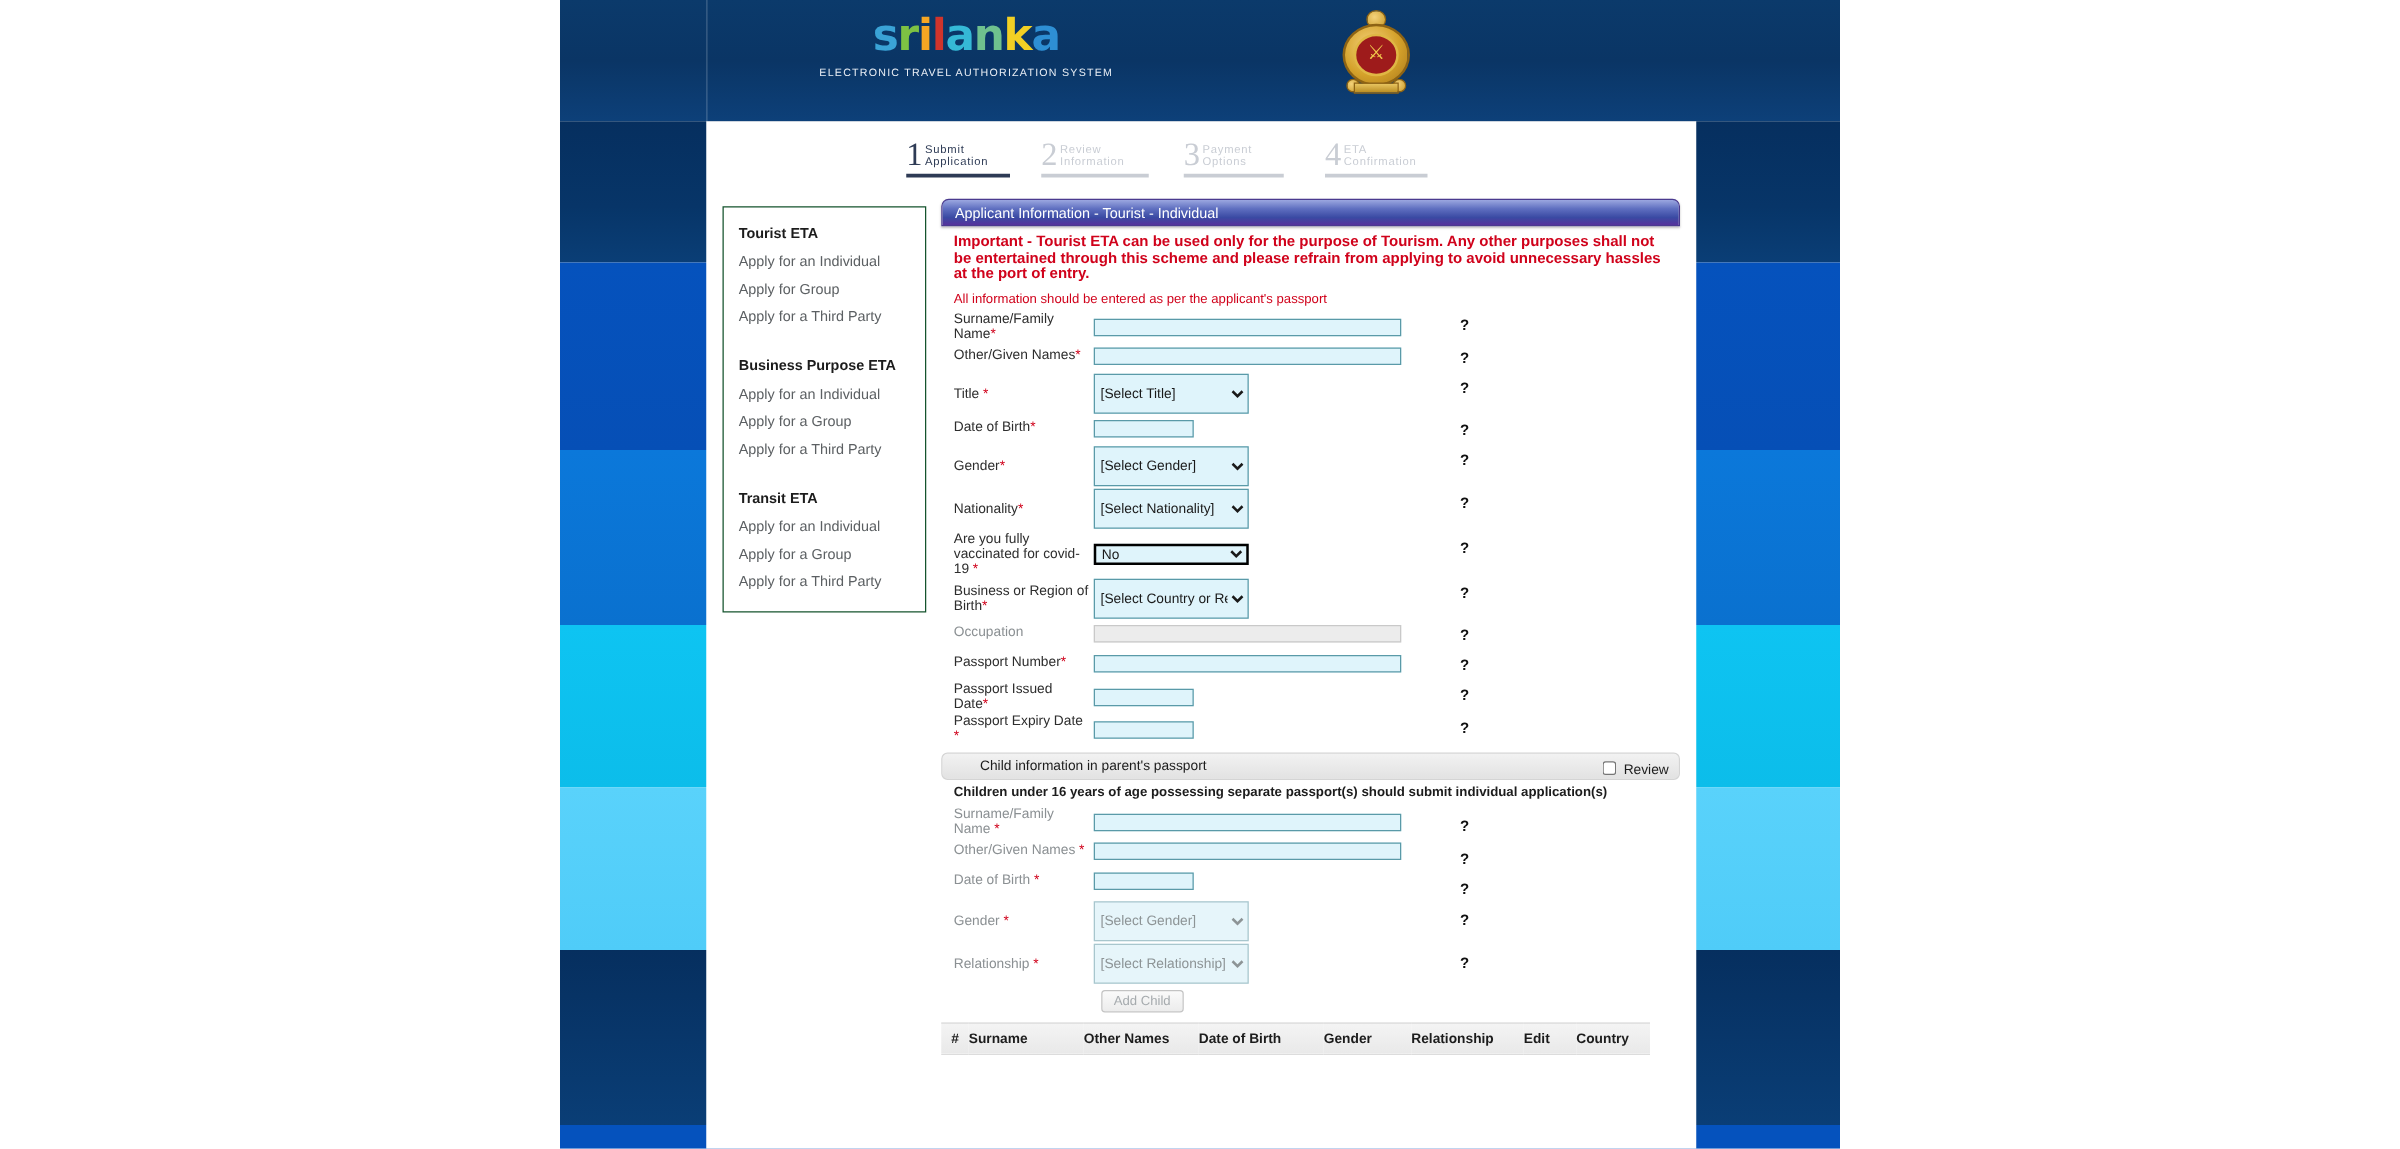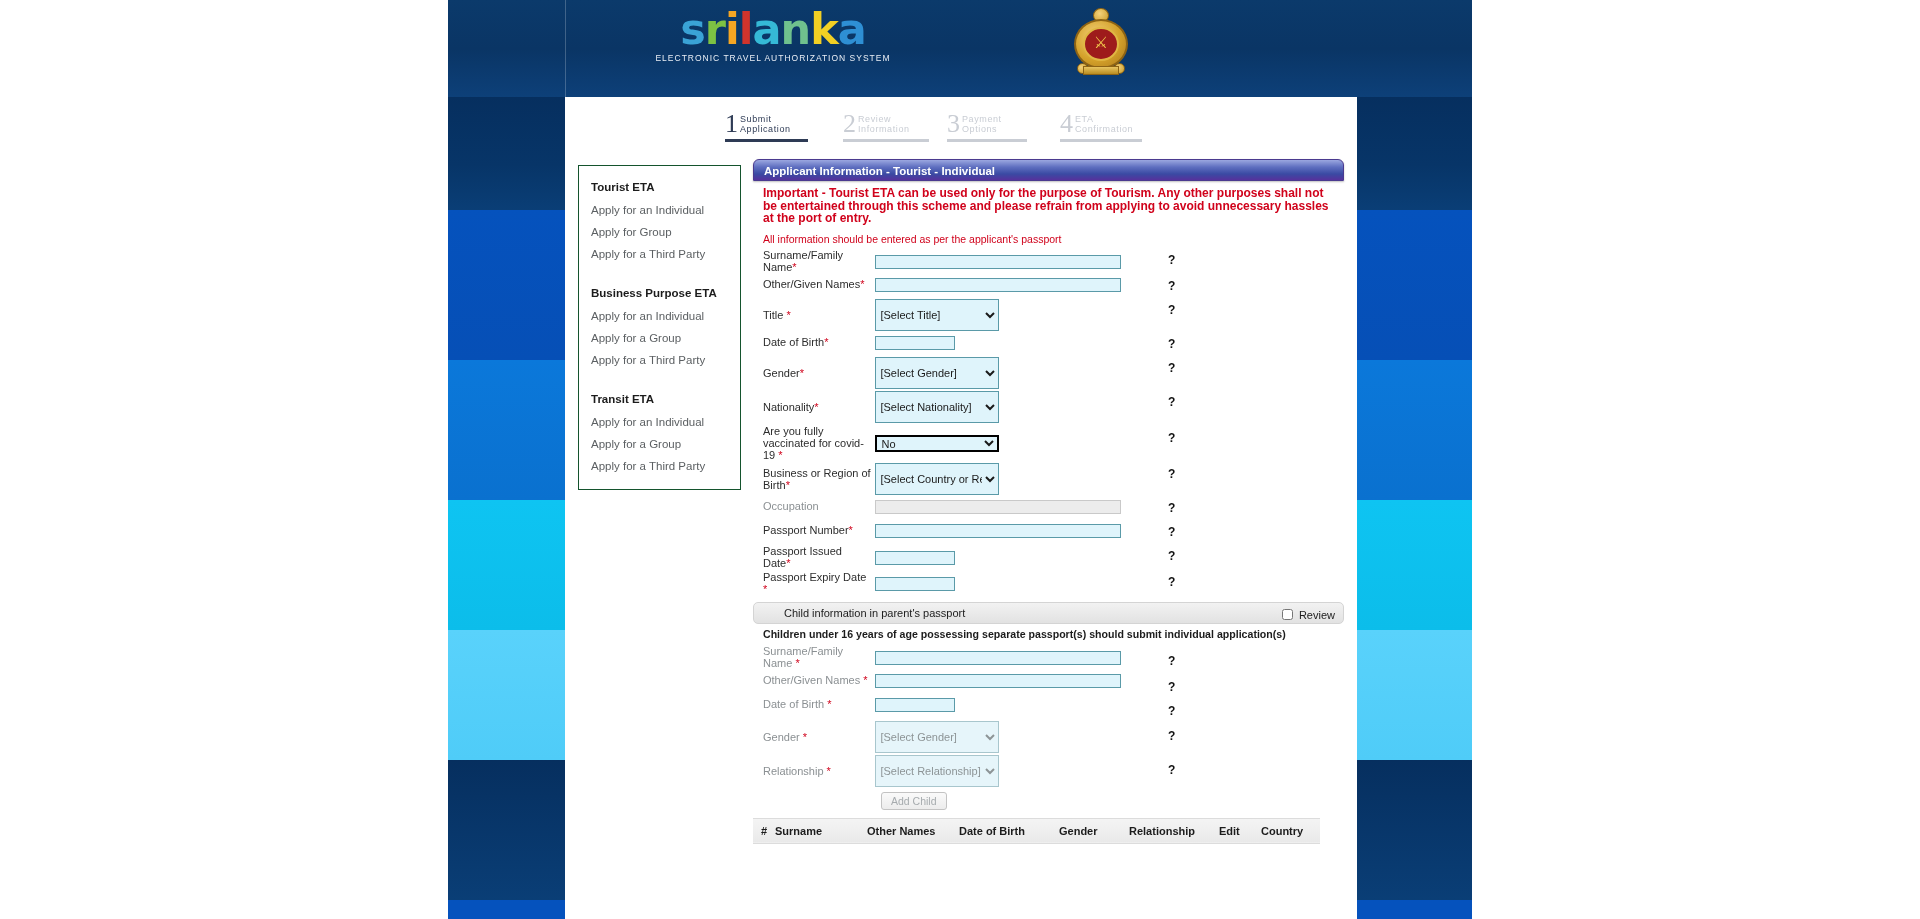--- a/index.html
+++ b/index.html
@@ -49,21 +49,21 @@
     width: 792px; height: 97px;
     z-index: 3;
   }
   #logo-wrap {
     position: absolute;
     left: 83px; top: 6px;
     width: 250px; text-align: center;
   }
   #logo-word {
     font-family: "DejaVu Sans", sans-serif;
-    font-size: 43px;
+    font-size: 35px;
     font-weight: bold;
     letter-spacing: -1px;
     line-height: 46px;
     white-space: nowrap;
   }
   #logo-word span { display: inline-block; }
   .lg-s { color: #3aa3d6; }
   .lg-r { color: #7dc243; }
   .lg-i { color: #f5a623; position: relative; }
   .lg-l { color: #d0342c; }
@@ -156,21 +156,21 @@
   }
   .step .bar {
     height: 3px;
     margin-top: 2px;
   }
   .step.active .num, .step.active .lbl { color: #2e3b55; }
   .step.active .bar { background: #2e3b55; }
   .step.idle .num, .step.idle .lbl { color: #c9cdd4; }
   .step.idle .bar { background: #c9cdd4; }
   #step1 { left: 115px; }
-  #step2 { left: 233px; }
+  #step2 { left: 223px; }
   #step3 { left: 337px; }
   #step4 { left: 450px; }
   #step1 .bar { width: 83px; }
   #step2 .bar { width: 86px; }
   #step3 .bar { width: 80px; }
   #step4 .bar { width: 82px; }
 
   
   #sidebar {
     position: absolute;
@@ -199,21 +199,21 @@
     position: absolute;
     left: 188px; top: 62px;
     width: 591px;
   }
   #form-title {
     height: 22px;
     border-radius: 6px 6px 0 0;
     background: linear-gradient(180deg,#9ba7e0 0%, #5f6fc0 35%, #3a4aa3 70%, #56329c 100%);
     color: #ffffff;
     font-size: 11.5px;
-    font-weight: bold;
+    font-weight: normal;
     line-height: 22px;
     padding-left: 10px;
     border: 1px solid #4a3a8f;
     box-shadow: 0 1px 2px rgba(0,0,0,.25);
   }
   #notice {
     color: #d0021b;
     font-size: 12px;
     font-weight: bold;
     line-height: 12.5px;

